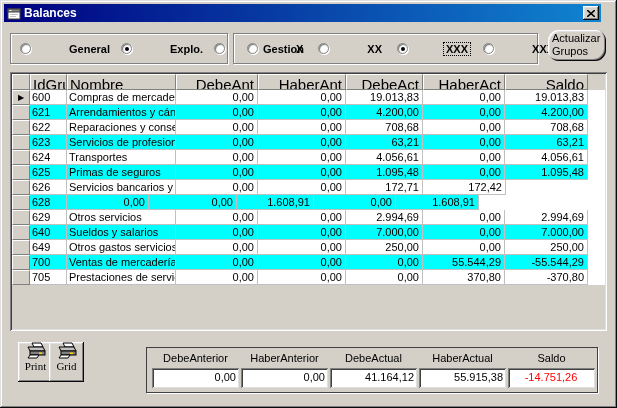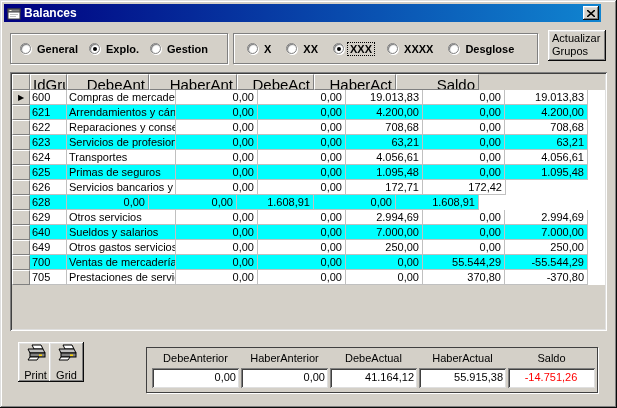--- a/index.html
+++ b/index.html
@@ -40,37 +40,37 @@
   .radio-item { display:flex; align-items:center; gap:4px; cursor:default; }
   .rdot {
     width:11px; height:11px; border-radius:50%; background:#fff; position:relative; flex:0 0 auto;
     border:1px solid #808080;
     box-shadow: inset 1px 1px 1px rgba(64,64,64,.7), 1px 1px 0 #fff;
   }
   .radio-item.checked .rdot::after {
     content:""; position:absolute; left:3px; top:3px; width:4px; height:4px;
     border-radius:50%; background:#000;
   }
-  .rlabel { font-weight:bold; font-size:11px; padding:0 2px; white-space:nowrap; }
+  .rlabel { font-weight:bold; font-size:11px; padding:0 2px; white-space:nowrap;margin-left:32px; }
   .radio-item.focused .rlabel { outline:1px dotted #000; }
 
   
   .btn3d {
     background:#D4D0C8;
     box-shadow: inset -1px -1px #0a0a0a, inset 1px 1px #ffffff,
                 inset -2px -2px #808080, inset 2px 2px #dfdfdf;
     cursor:default;
   }
   .btn-update {
     position:absolute; left:548px; top:30px; width:58px; height:31px;
-    padding:2px 0 0 4px; line-height:13px; font-size:11px; text-align:left;
+    padding:2px 0 0 4px; line-height:13px; font-size:11px; text-align:left;border-radius:11px;
   }
   .btn-print { position:absolute; left:18px;  top:342px; width:35px; height:40px; }
   .btn-grid  { position:absolute; left:49px;  top:342px; width:35px; height:40px; }
-  .icon-btn { display:flex; flex-direction:column; align-items:center; justify-content:center; gap:8px; }
+  .icon-btn { display:flex; flex-direction:column; align-items:center; gap:1px;font-family:Liberation Serif, serif; }
   .icon-btn .blabel { font-size:11px; }
 
   
   .grid {
     position:absolute; left:10px; top:72px; width:597px; height:259px;
     background:#D4D0C8;
     box-shadow: inset 1px 1px #808080, inset -1px -1px #ffffff,
                 inset 2px 2px #404040, inset -2px -2px #dfdfdf;
     padding:2px; overflow:hidden;
   }
@@ -181,20 +181,21 @@
 
   <div class="btn3d btn-update">
     <div>Actualizar</div>
     <div>Grupos</div>
   </div>
 
   <div class="grid">
     <div class="ghead">
       <div class="hcell c-sel"></div>
       <div class="hcell c-id left">IdGrup</div>
+      <div class="hcell c-nombre left">Nombre</div>
       <div class="hcell c-c1 num">DebeAnt</div>
       <div class="hcell c-c2 num">HaberAnt</div>
       <div class="hcell c-c3 num">DebeAct</div>
       <div class="hcell c-c4 num">HaberAct</div>
       <div class="hcell c-c5 num">Saldo</div>
     </div>
     <div>
         <div class="grow">
           <div class="cell sel c-sel">
             <span class="arrow">▶</span>

